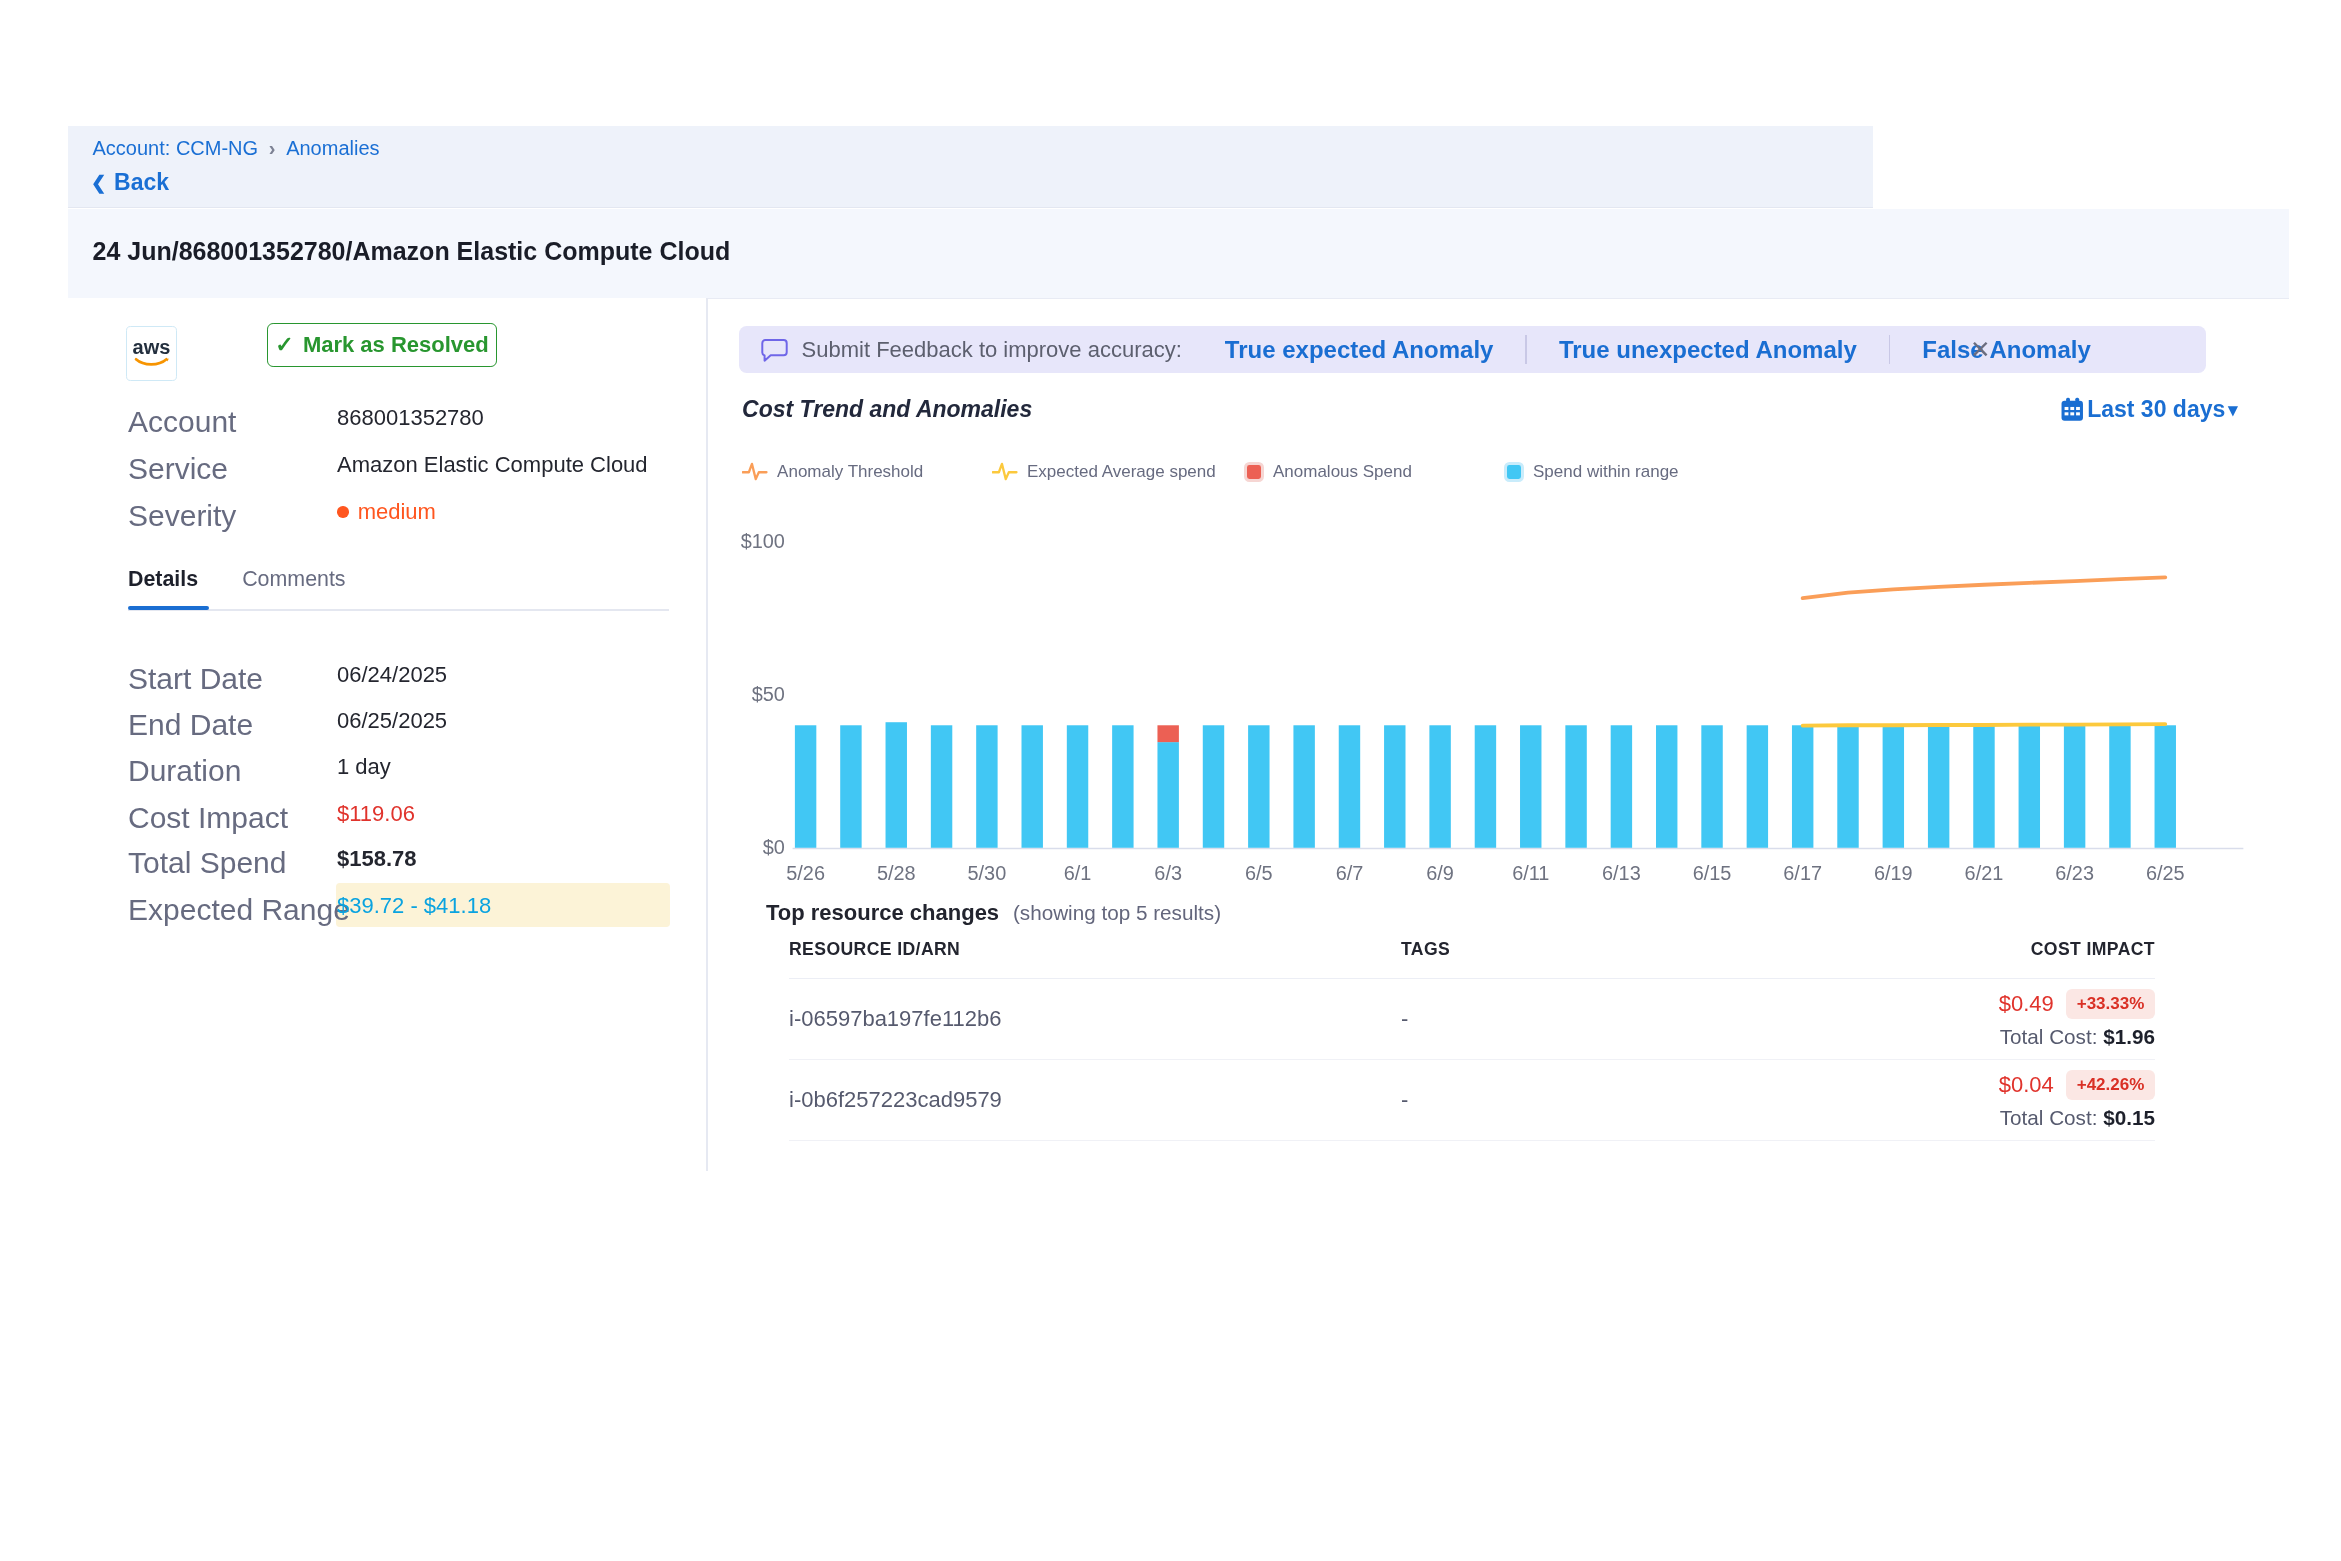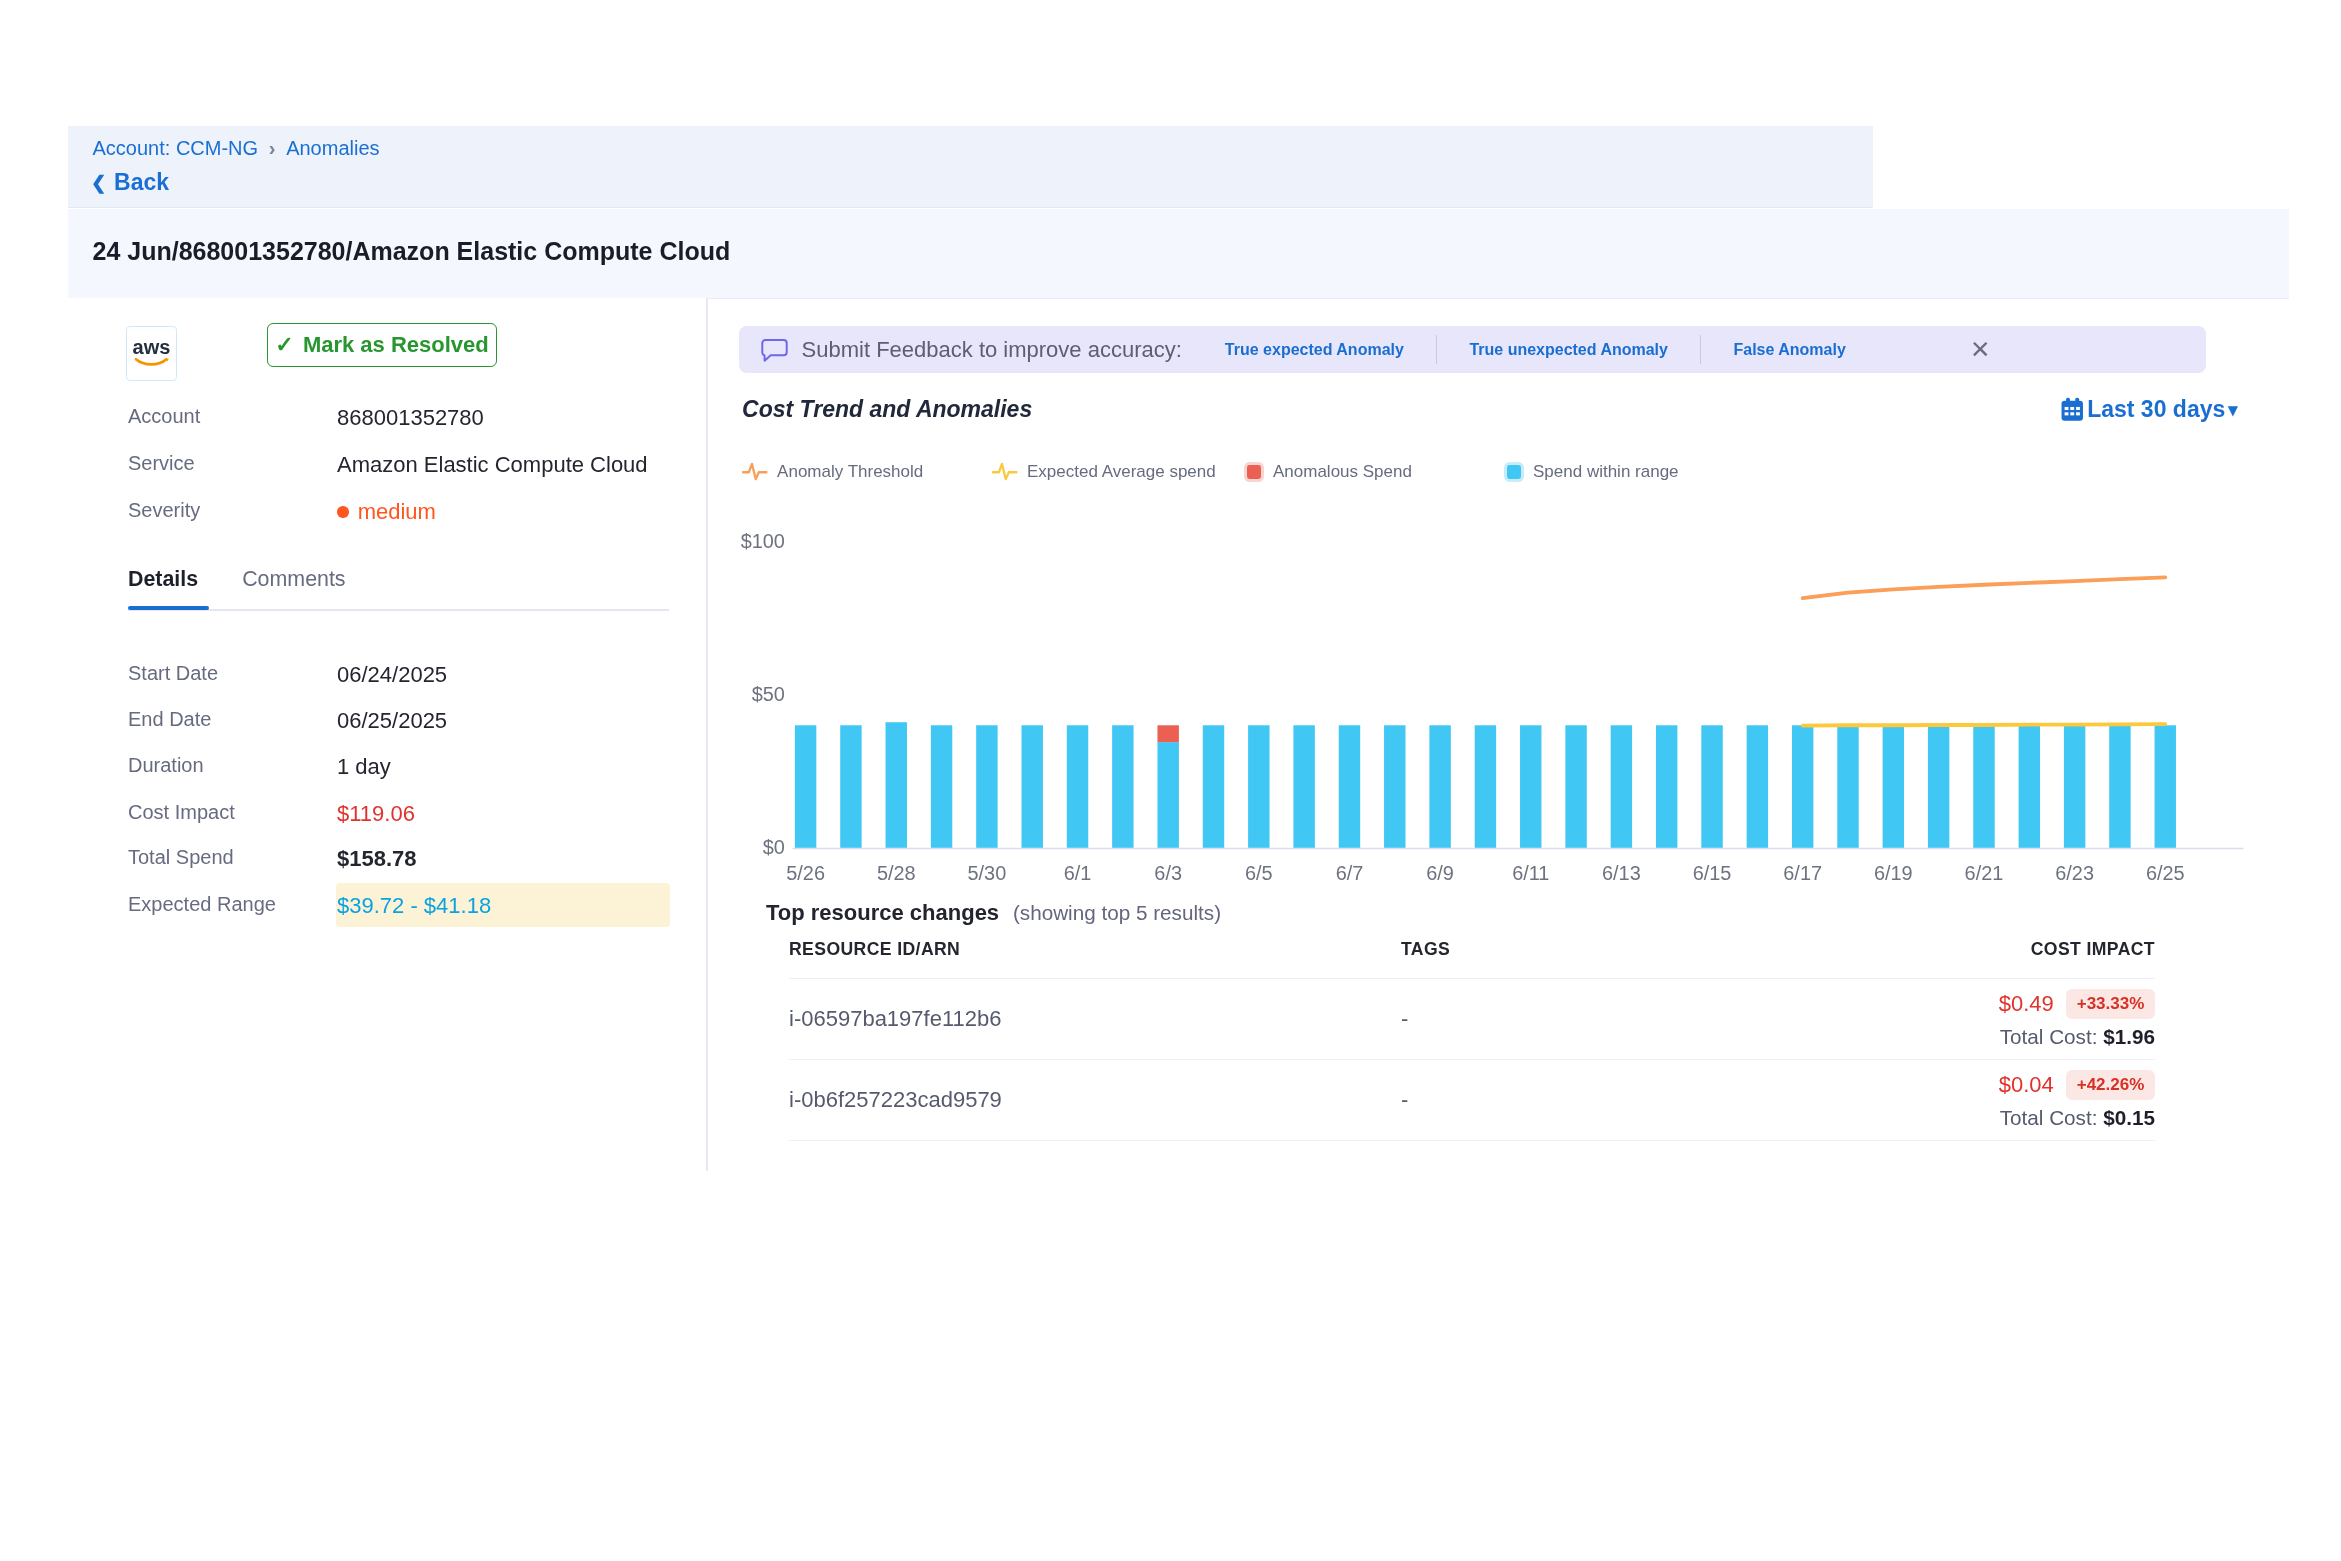--- a/index.html
+++ b/index.html
@@ -19,42 +19,42 @@
 
   
   #left-panel { position:absolute; left:68px; top:298px; width:638px; height:895px; background:#ffffff; }
   #v-divider { position:absolute; left:706px; top:298px; width:1.5px; height:873px; background:#e6e9f2; }
 
   #aws-box { position:absolute; left:58px; top:27.6px; width:51px; height:55px; background:#ffffff; border:1.5px solid #cfe9f6; border-radius:4.6px; display:flex; flex-direction:column; align-items:center; justify-content:center; }
   #aws-text { font-size:20px; font-weight:bold; color:#232f3e; line-height:20px; }
 
   #resolve-btn { position:absolute; left:199px; top:25px; width:230px; height:44px; background:#ffffff; border:1.5px solid #28962f; border-radius:6.1px; color:#28962f; font-size:22px; font-weight:bold; display:flex; align-items:center; justify-content:center; gap:9.2px; cursor:pointer; }
 
-  .kv-label { position:absolute; left:60px; font-size:20px; color:#676b80; }
+  .kv-label { position:absolute; left:60px; font-size:30px; color:#676b80; }
   .kv-value { position:absolute; left:269px; font-size:22px; color:#24262f; }
   .red-val { color:#e0332c; }
   .bold-val { font-weight:bold; }
   #severity-val { display:flex; align-items:center; gap:9.2px; color:#ff561f; }
   .sev-dot { width:11.5px; height:11.5px; border-radius:50%; background:#ff561f; display:inline-block; }
 
   #tabs { position:absolute; left:60px; top:269px; display:flex; gap:44px; }
   .tab { font-size:21.4px; color:#676b80; padding-bottom:18.4px; cursor:pointer; }
   .tab.active { color:#1d202b; font-weight:bold; }
   #tab-underline-track { position:absolute; left:60px; top:311px; width:541px; height:1.5px; background:#e4e7f0; }
   #tab-underline-active { position:absolute; left:60px; top:308px; width:81px; height:3.8px; background:#1a6ed2; border-radius:2.3px; }
 
   #expected-pill { position:absolute; left:268px; top:585px; width:334px; height:44px; background:#fcf3d7; border-radius:3.8px; }
   .blue-range { color:#0aa3e0; }
 
   
   #right-panel { position:absolute; left:739px; top:298px; width:1512px; height:895px; }
 
   #feedback-bar { position:absolute; left:0; top:28px; width:1467px; height:47px; background:#e7e6fa; border-radius:7.7px; display:flex; align-items:center; padding:0 21.4px; }
   #feedback-text { font-size:22px; color:#5c5f6e; margin-left:12.2px; }
-  .fb-option { font-size:16px; font-weight:bold; color:#1a6ed2; cursor:pointer; white-space:nowrap; }
+  .fb-option { font-size:24px; font-weight:bold; color:#1a6ed2; cursor:pointer; white-space:nowrap; }
   .fb-div { width:1.5px; height:29px; background:#c9c8e6; margin:0 32px; }
   #fb-opt-1 { margin-left:43px; }
   #feedback-close { position:absolute; left:1231px; top:9.2px; font-size:24.5px; color:#6b6d7f; cursor:pointer; }
 
   #chart-header { position:absolute; left:3.1px; top:98px; width:1500px; display:flex; justify-content:space-between; align-items:center; }
   #chart-title { font-size:23px; font-weight:bold; color:#22283b;font-style:italic; }
   #range-selector { display:flex; align-items:center; gap:3px; color:#1a6ed2; font-size:23px; cursor:pointer; margin-right:4.6px;font-weight:bold; }
   #range-caret { font-size:18.4px; }
 
   .legend-item { position:absolute; top:158px; display:flex; align-items:center; gap:9px; height:31px; }

